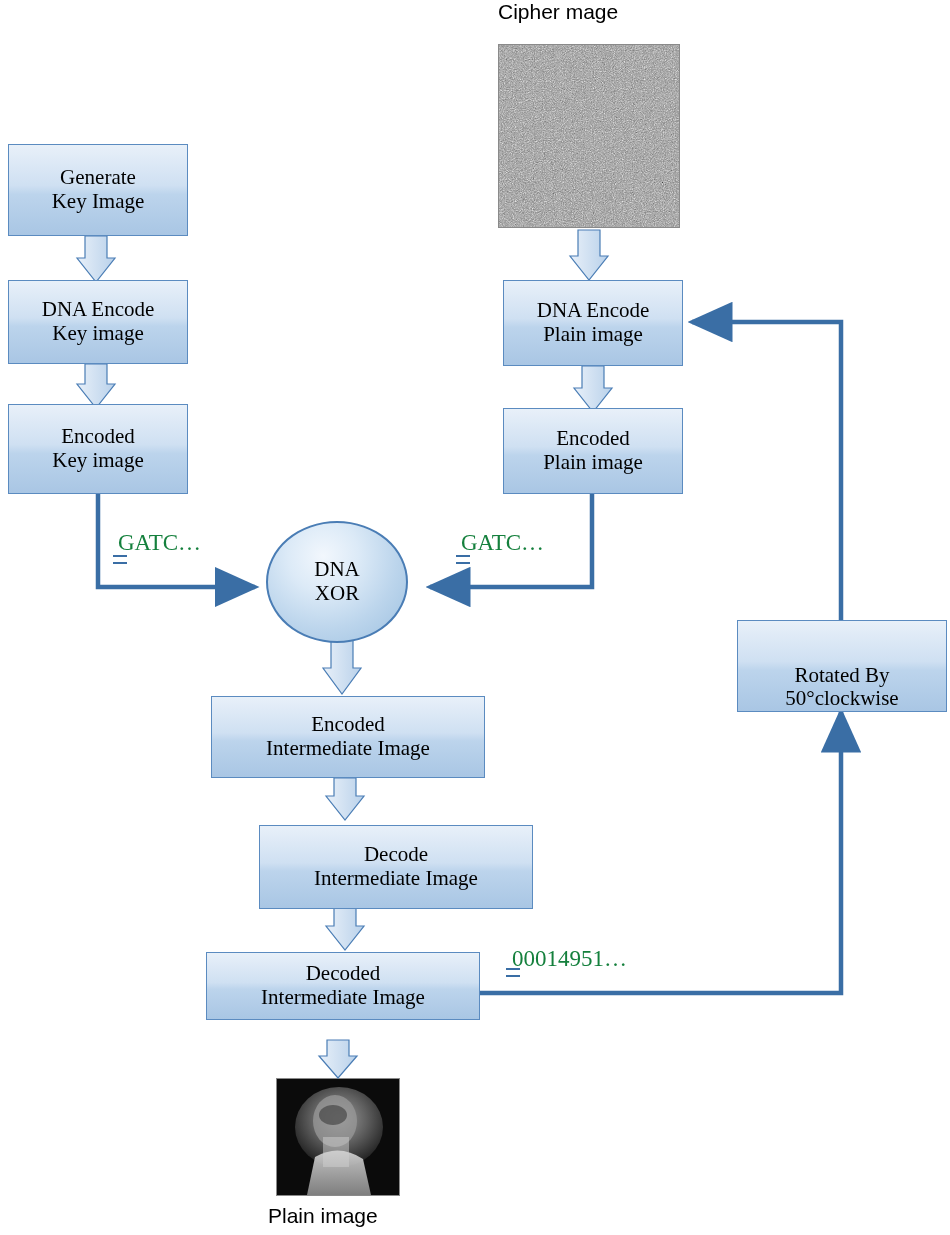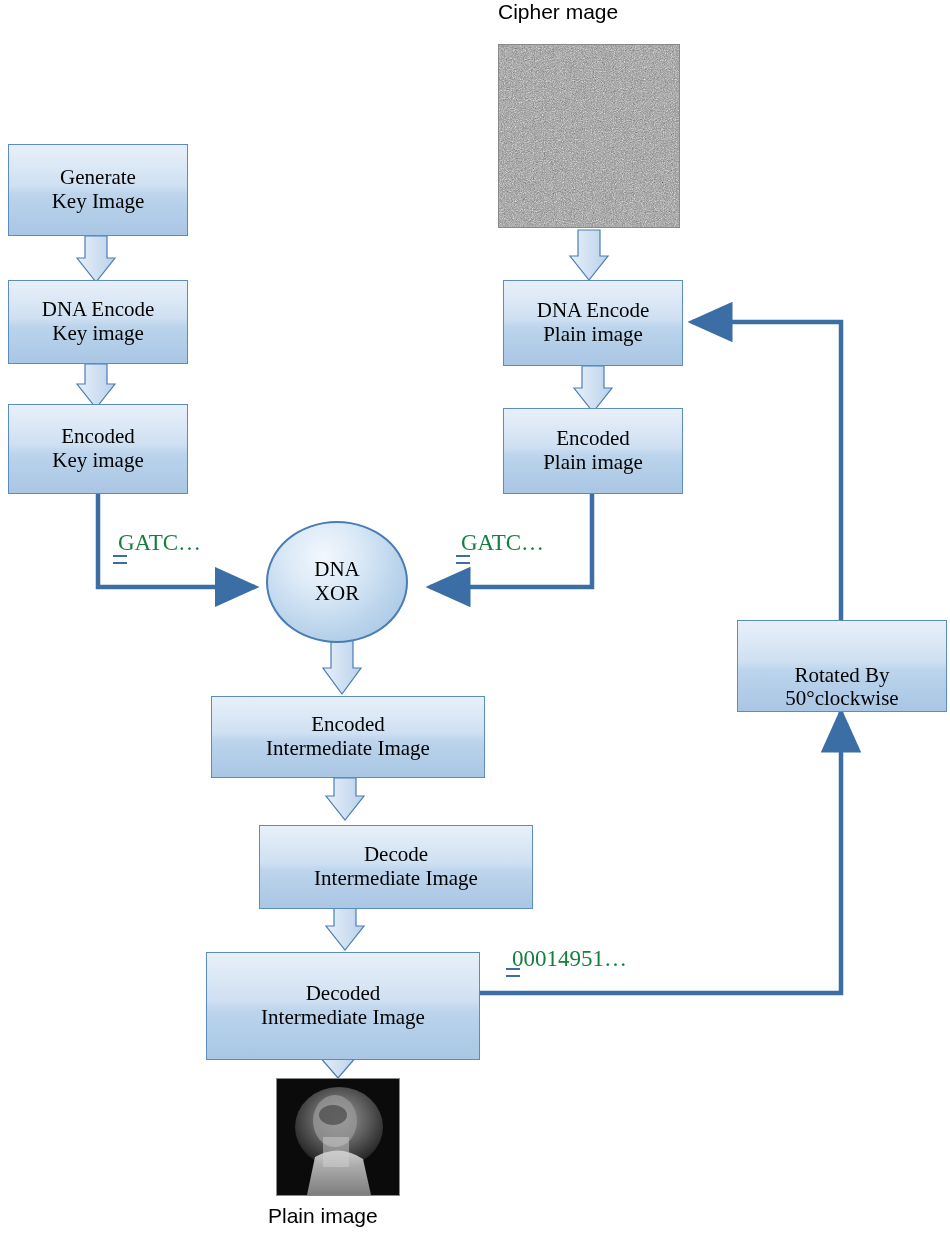--- a/index.html
+++ b/index.html
@@ -252,21 +252,21 @@
     </div>
   </div>
 
   <div class="box" style="left:211px; top:825px; width:274px; height:84px;margin-left:48px;">
     <div class="inner">
       <span>Decode</span><br>
       <span>Intermediate Image</span>
     </div>
   </div>
 
-  <div class="box" style="left:206px; top:952px; width:274px; height:108px;">
+  <div class="box" style="left:206px; top:952px; width:274px; height:68px;">
     <div class="inner">
       <span>Decoded</span><br>
       <span>Intermediate Image</span>
     </div>
   </div>
 
   <div class="box" style="left:737px; top:620px; width:210px; height:92px;align-items:flex-end;">
     <div class="inner">
       <span>Rotated By</span><br>
       <span>50°clockwise</span>

